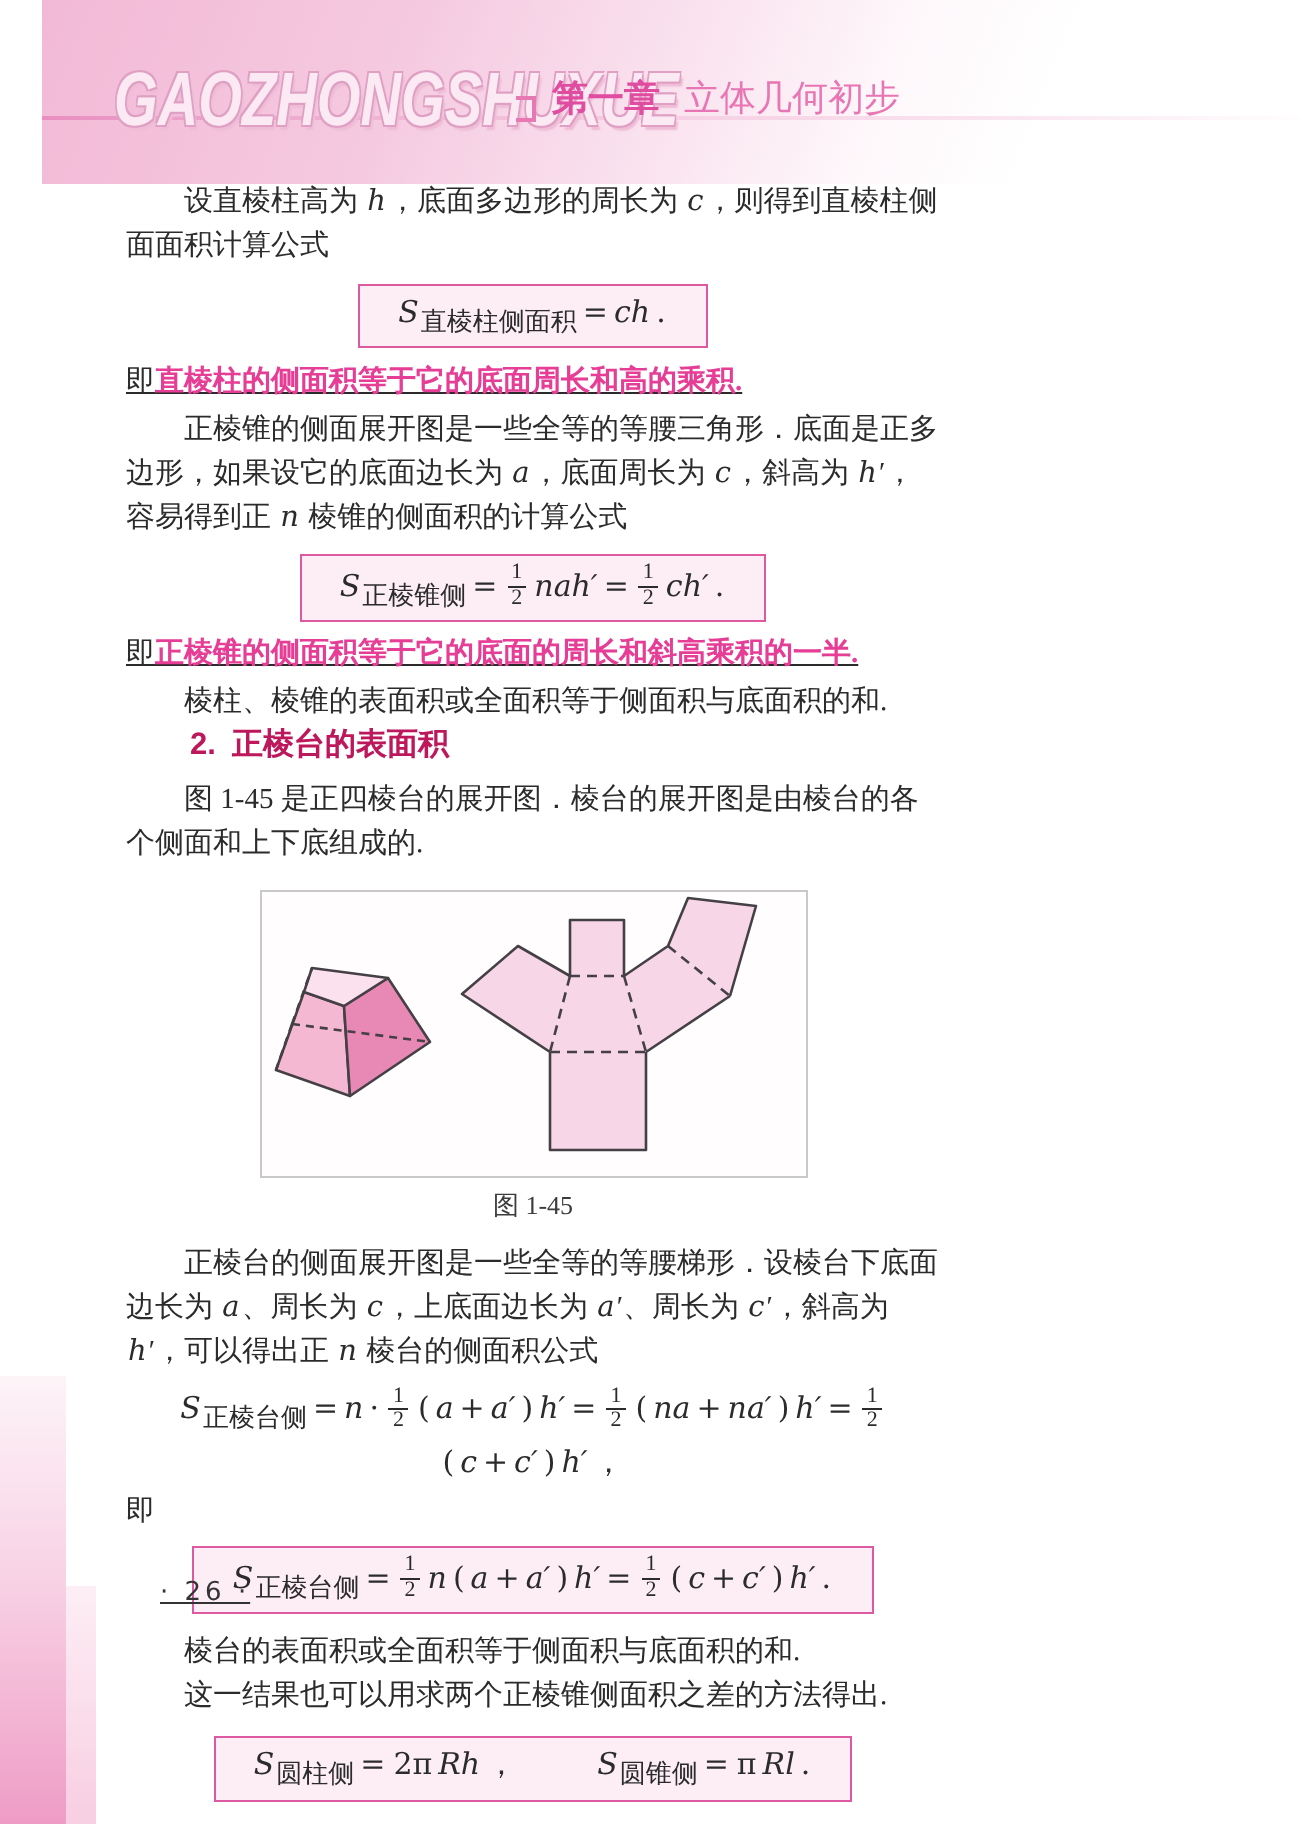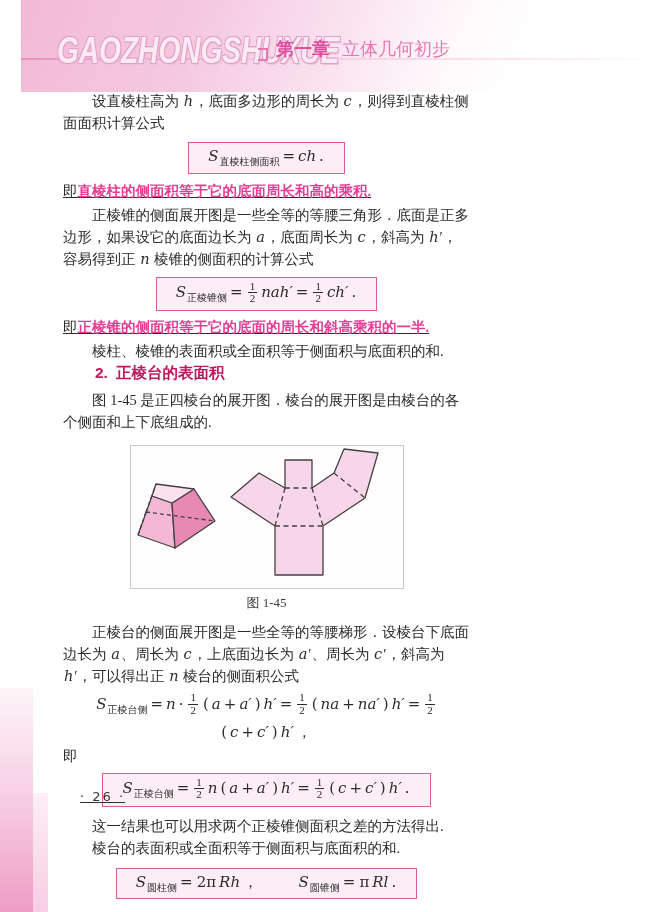--- a/index.html
+++ b/index.html
@@ -45,21 +45,21 @@
                    font-family:"Liberation Sans","DejaVu Sans",sans-serif;}
   .section-heading .sec-num{margin-right:8px;}
 
   
   .fbox-wrap{text-align:center;}
   .w1{margin:8px 0 6px;} .w2{margin:7px 0 5px;} .w3{margin:6px 0 8px;text-align:center;} .w4{margin:9px 0 0;}
   .fbox{display:inline-block;border:1.5px solid #dd59a1;background:#fdeef6;
         padding:4px 18px;font-size:15px;line-height:1.25;}
   .formula-line{text-align:center;margin:6px 0 2px;font-size:15px;}
   .mop{font-family:"DejaVu Serif","Liberation Serif",serif;padding:0 2px;}
-  .msub{font-size:10px;vertical-align:-4px;letter-spacing:0;margin-right:1px;}
+  .msub{font-size:13px;vertical-align:-4px;letter-spacing:0;margin-right:1px;}
   .frac{display:inline-flex;flex-direction:column;align-items:center;vertical-align:middle;
         margin:0 3px;line-height:1.05;position:relative;top:-1px;}
   .frac .num,.frac .den{font-size:11px;padding:0 2px;font-style:normal;}
   .frac .num{border-bottom:1px solid #2b2b2b;}
   .spacer{display:inline-block;}
 
   
   .figure-box{width:272px;height:142px;margin:12px auto 2px;border:1px solid #c9c9c9;background:#fffdfe;}
   .figure-caption{text-align:center;font-size:13px;color:#3c3c3c;margin:3px 0 7px;}
 
@@ -157,22 +157,22 @@
     <p>即</p>
 
     <div class="fbox-wrap w3"><div class="fbox"><i class="mvar">S</i><sub class="msub">正棱台侧</sub><span class="mop">=</span><span class="frac">
             <span class="num">1</span>
             <span class="den">2</span>
           </span><i class="mvar">n</i><span class="mop">(</span><i class="mvar">a</i><span class="mop">+</span><i class="mvar">a′</i><span class="mop">)</span><i class="mvar">h′</i><span class="mop">=</span><span class="frac">
             <span class="num">1</span>
             <span class="den">2</span>
           </span><span class="mop">(</span><i class="mvar">c</i><span class="mop">+</span><i class="mvar">c′</i><span class="mop">)</span><i class="mvar">h′</i><span class="mop">.</span></div></div>
 
+    <p class="indent">棱台的表面积或全面积等于侧面积与底面积的和.</p>
     <p class="indent">这一结果也可以用求两个正棱锥侧面积之差的方法得出.</p>
-    <p class="indent">棱台的表面积或全面积等于侧面积与底面积的和.</p>
 
     <div class="fbox-wrap w4"><div class="fbox"><i class="mvar">S</i><sub class="msub">圆柱侧</sub><span class="mop">=</span><span class="mop">2π</span><i class="mvar">Rh</i><span class="mop">，</span><span class="spacer" style="width: 2.5em;"></span><i class="mvar">S</i><sub class="msub">圆锥侧</sub><span class="mop">=</span><span class="mop">π</span><i class="mvar">Rl</i><span class="mop">.</span></div></div>
 
   </div>
 
   <div class="footer">· 26 ·</div>
 
 </div>
 
 </body></html>

